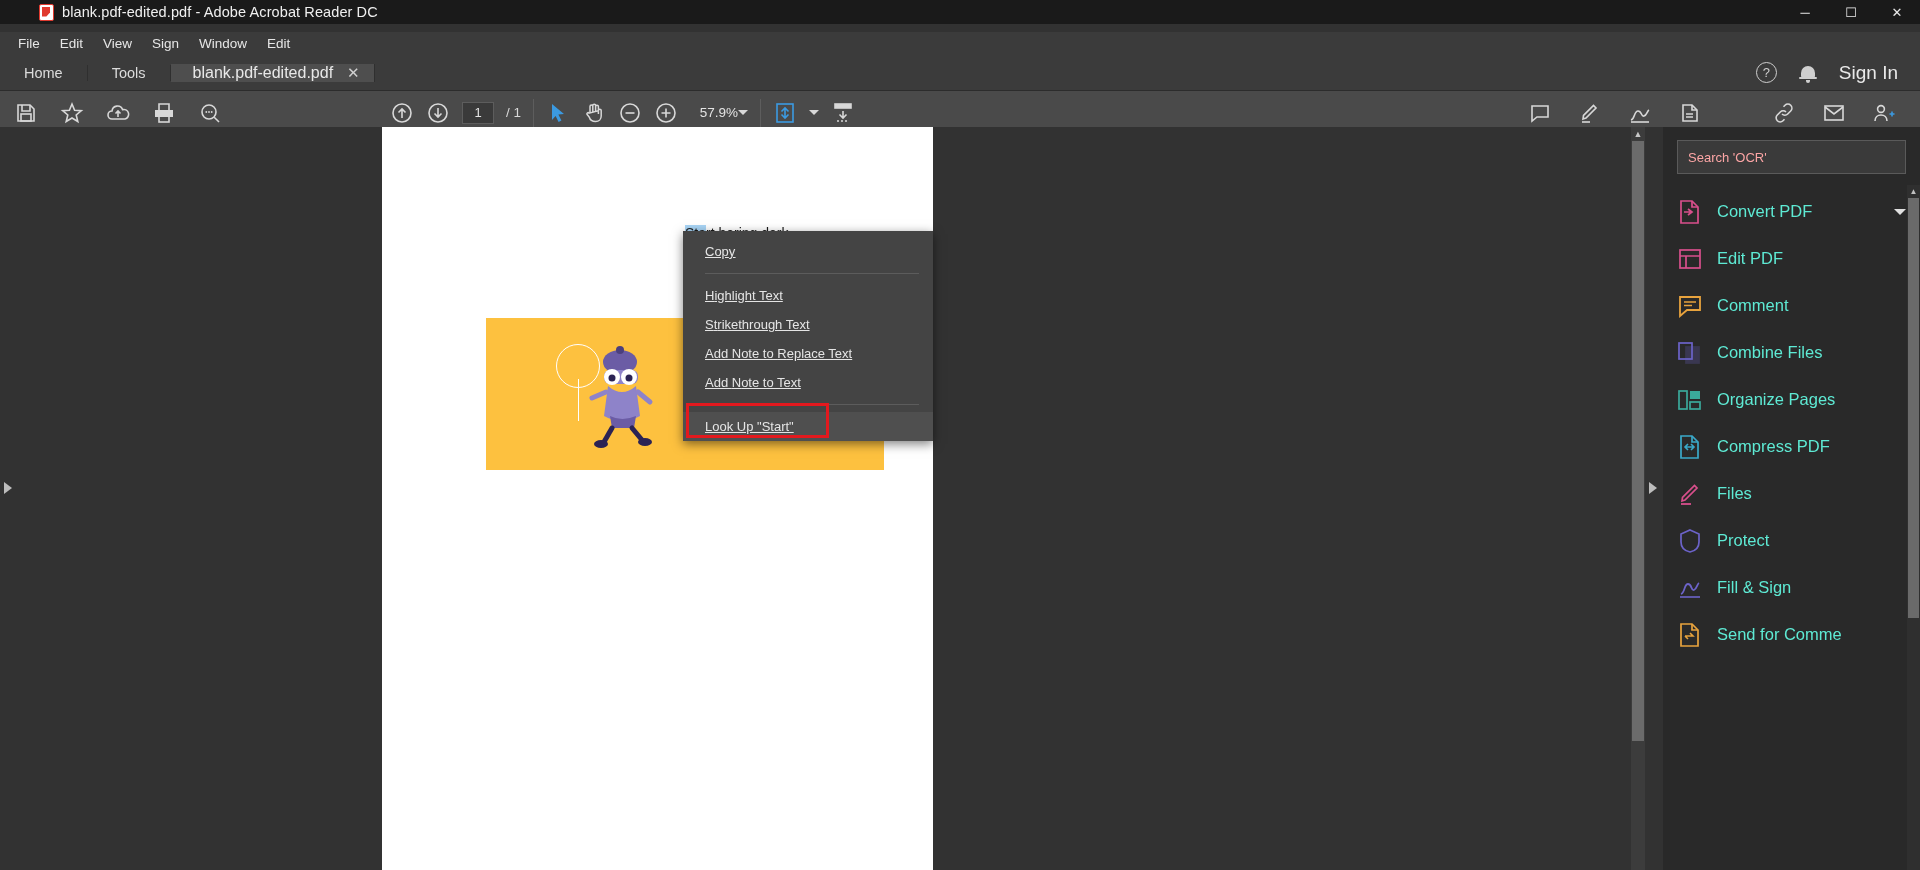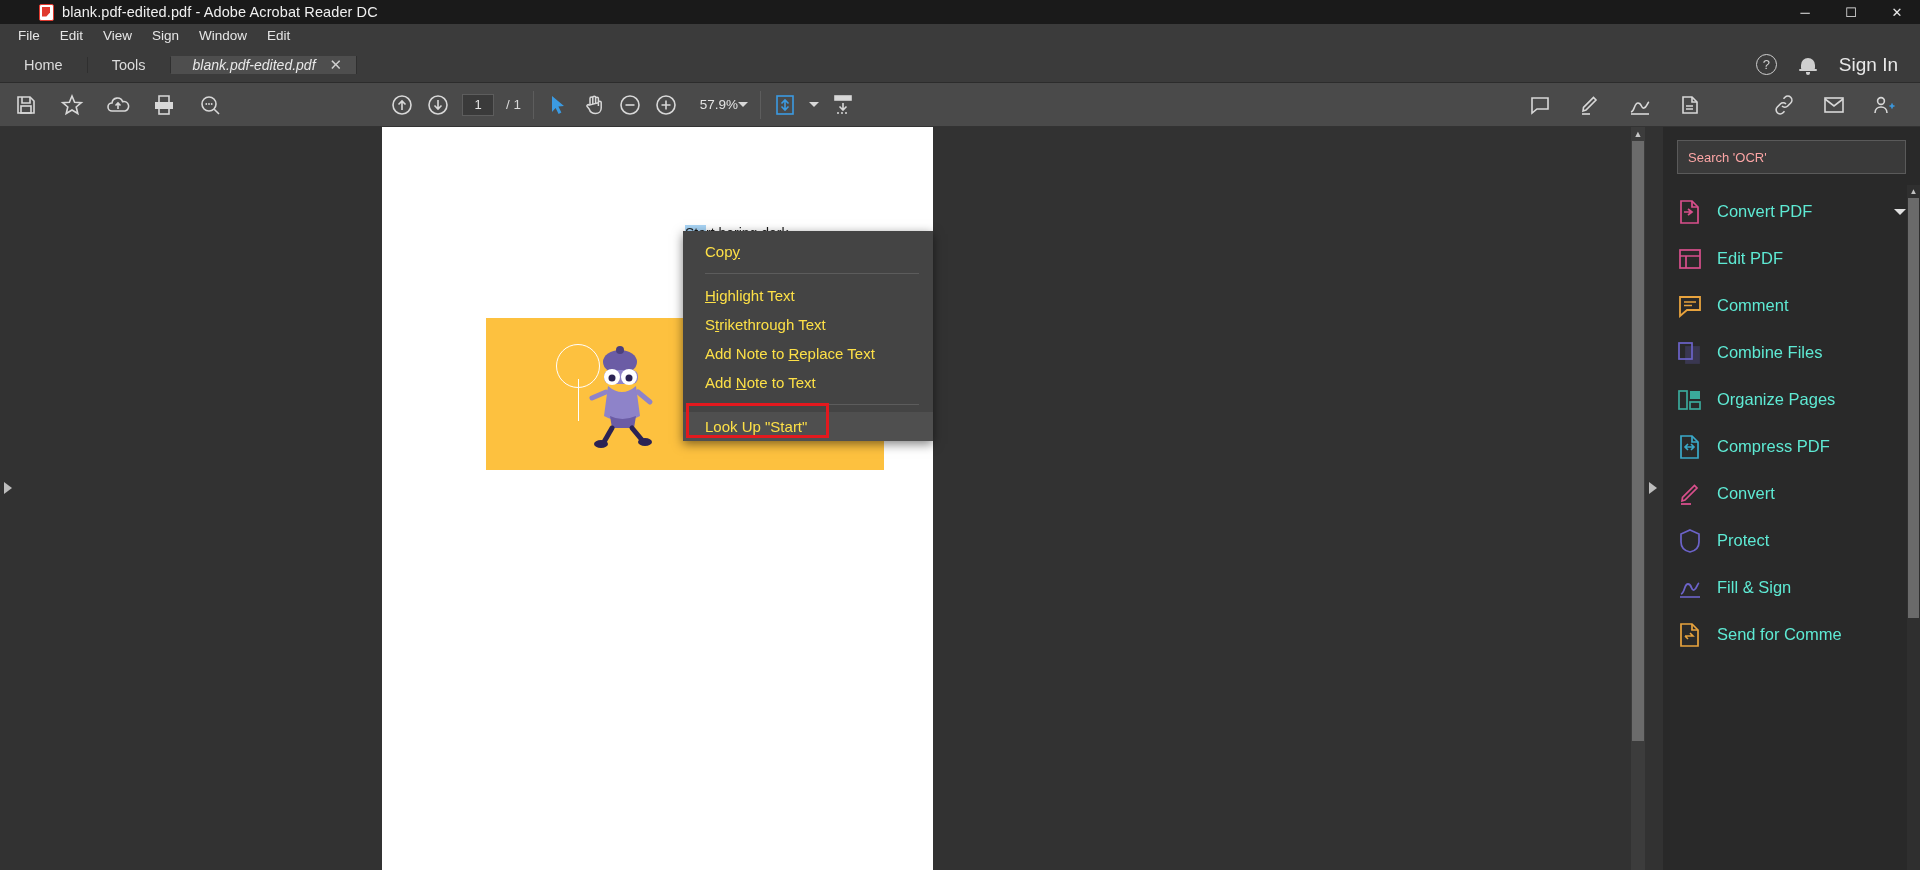--- a/index.html
+++ b/index.html
@@ -30,42 +30,42 @@
   .titlebar .title { color: #f0f0f0; font-size: 14.5px; letter-spacing: .1px; }
   .winbtns { position: absolute; right: 0; top: 0; height: 24px; display: flex; }
   .winbtn {
     width: 46px; height: 24px; display: flex; align-items: center; justify-content: center;
     color: #e8e8e8; font-size: 13px; line-height: 1;
   }
 
   
   .menubar {
     height: 23px; background: #3b3b3b; display: flex; align-items: center;
-    padding-left: 8px; gap: 0px;
+    padding-left: 8px; gap: 0px; margin-top: 8px;
   }
   .menubar .mi {
     color: #e6e6e6; font-size: 13.5px; padding: 2px 10px; cursor: default;
   }
 
   
   .tabstrip {
     height: 36px; background: #3b3b3b; display: flex; align-items: center;
     position: relative; border-bottom: 1px solid #2c2c2c;
   }
   .navbtn {
     display: flex; align-items: center; justify-content: center;
     color: #dcdcdc; font-size: 14.5px; padding: 0 24px;
     border-right: 1px solid #2f2f2f; cursor: default;
   }
   .doctab {
     background: #4e4e4e; display: flex; align-items: center; gap: 14px;
     padding: 0 14px 0 22px; min-width: 180px;
     border-right: 1px solid #2f2f2f;
   }
-  .doctab .name { color: #e8e8e8; font-size: 14px; font-style: italic; }
+  .doctab .name { color: #e8e8e8; font-size: 16px; }
   .doctab .x { color: #cfcfcf; font-size: 15px; cursor: pointer; }
   .tabright {
     margin-left: auto; display: flex; align-items: center; gap: 22px; padding-right: 22px;
   }
   .circ-q {
     width: 21px; height: 21px; border: 1.6px solid #cfcfcf; border-radius: 50%;
     color: #cfcfcf; font-size: 13px; display: flex; align-items: center; justify-content: center;
   }
   .bell { position: relative; width: 18px; height: 20px; }
   .bell:before {
@@ -194,21 +194,21 @@
     color: #c0c0c0; font-size: 8px;
   }
 
   
   .ctxmenu {
     position: absolute; left: 683px; top: 231px; width: 250px; background: #444444;
     box-shadow: 0 3px 10px rgba(0,0,0,.5); z-index: 40; padding: 6px 0 0 0;
   }
   .ctxitem {
     height: 29px; display: flex; align-items: center; padding-left: 22px;
-    color: #fde047; font-size: 15px; cursor: default; position: relative;
+    color: #e5e5e5; font-size: 13px; cursor: default; position: relative; text-decoration: underline;
   }
   .ctxsep { height: 1px; background: #5c5c5c; margin: 7px 14px 7px 22px; }
   .ctxitem u { text-decoration: underline; }
   .ctxitem.lookup { background: #4f4f4f; }
   .ctx-highlight-box {
     position: absolute; left: 686px; top: 403px; width: 143px; height: 35px;
     border: 3px solid #e3191e; z-index: 60; pointer-events: none;
   }
 </style>
 </head>
@@ -503,21 +503,21 @@
                 <path d="M8 13h9M11 10l-3 3 3 3M14 16l3-3-3-3" stroke="#3aa9c9" stroke-width="1.6"></path>
               </svg></span>
           <span class="tlabel">Compress PDF</span>
         </div>
 
         <div class="toolitem">
           <span class="tico"><svg viewBox="0 0 26 26" fill="none">
                 <path d="M5 20l3-1L20 7l-2.5-2.5L5.5 16.5z" stroke="#d94f8c" stroke-width="1.7"></path>
                 <path d="M4 23h10" stroke="#d94f8c" stroke-width="1.8"></path>
               </svg></span>
-          <span class="tlabel">Convert</span>
+          <span class="tlabel">Files</span>
         </div>
 
         <div class="toolitem">
           <span class="tico"><svg viewBox="0 0 26 26" fill="none">
                 <path d="M13 2l9 4v8c0 6-4.5 9-9 10-4.5-1-9-4-9-10V6z" stroke="#6c63c9" stroke-width="1.7"></path>
               </svg></span>
           <span class="tlabel">Protect</span>
         </div>
 
         <div class="toolitem">

